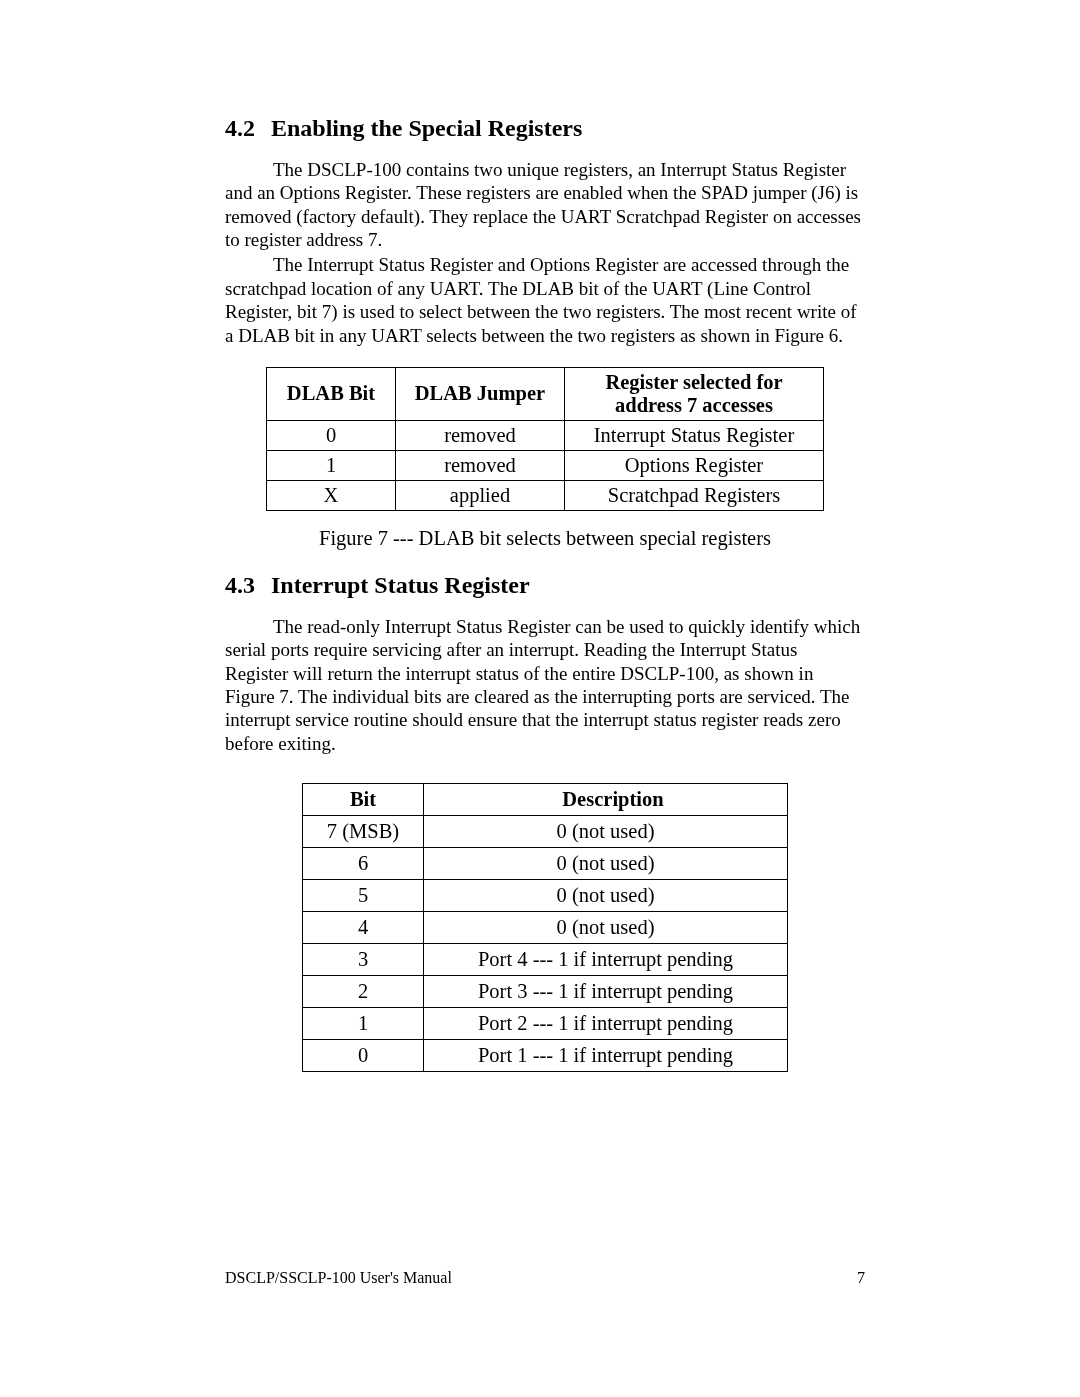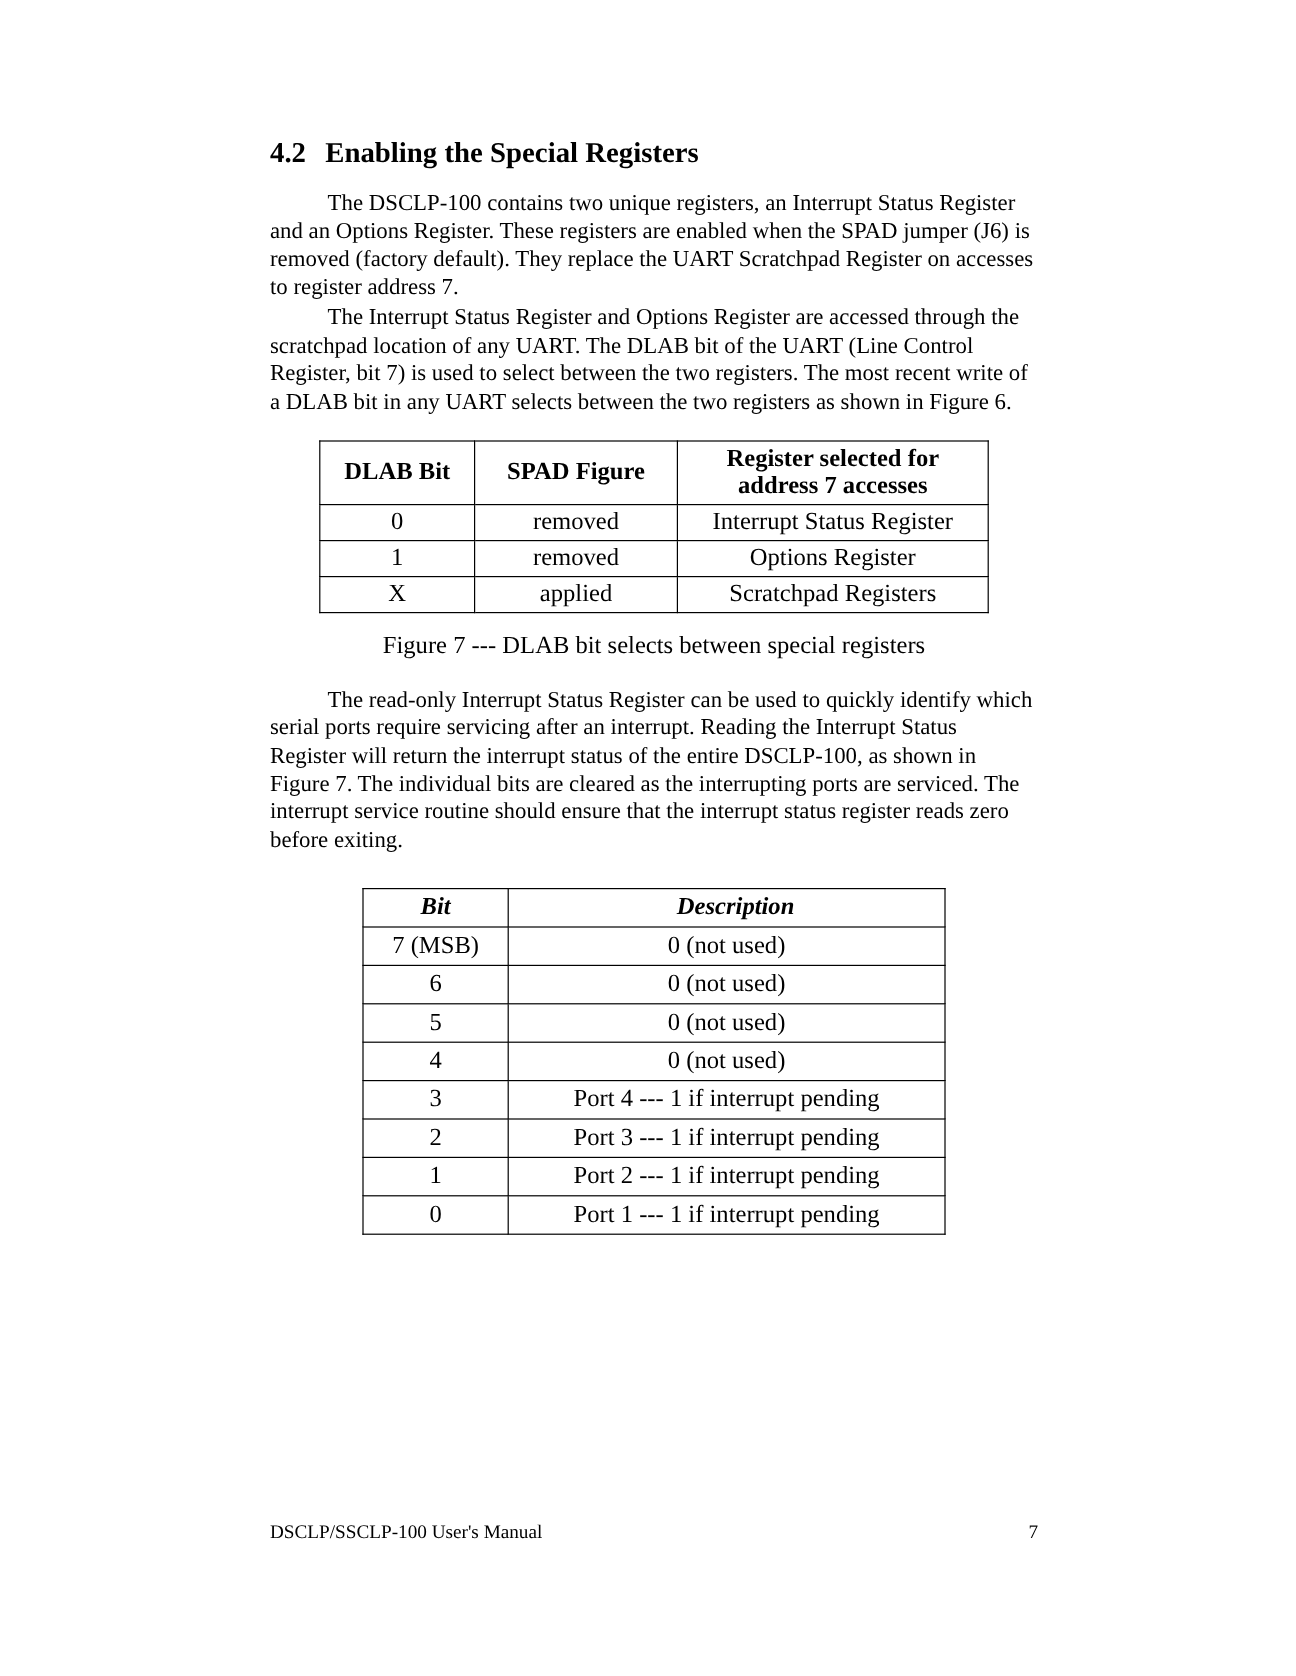--- a/index.html
+++ b/index.html
@@ -64,21 +64,21 @@
     border-collapse: collapse;
     margin: 28px auto 0 auto;
     font-size: 20.5px;
   }
   .tbl2 th, .tbl2 td {
     border: 1.5px solid #000;
     padding: 4px 14px;
     text-align: center;
     vertical-align: middle;
   }
-  .tbl2 th { font-weight: bold; font-style: italic; }
+  .tbl2 th { font-weight: bold; }
   .tbl2 .colA { width: 92px; }
   .tbl2 .colB { width: 320px; padding-left: 29px; }
   .tbl2 .leftcell { text-align: center; }
 
   .footer {
     position: absolute;
     bottom: 110px;
     left: 225px;
     right: 215px;
     font-size: 16px;
@@ -95,21 +95,21 @@
     <span class="section-number">4.2</span><span>Enabling the Special Registers</span>
   </h2>
 
   <p class="para indent">The DSCLP-100 contains two unique registers, an Interrupt Status Register and an Options Register.  These registers are enabled when the SPAD jumper (J6) is removed (factory default).  They replace the UART Scratchpad Register on accesses to register address 7.</p>
   <p class="para indent">The Interrupt Status Register and Options Register are  accessed through the scratchpad location of any UART.  The DLAB bit of the UART (Line Control Register, bit 7) is used to select between the two registers.  The most recent write of a DLAB bit in any UART selects between the two registers as shown in Figure 6.</p>
 
   <table class="tbl1">
     <thead>
       <tr>
         <th class="col1">DLAB Bit</th>
-        <th class="col2">SPAD Figure</th>
+        <th class="col2">DLAB Jumper</th>
         <th class="col3">
           <div>Register selected for</div>
           <div>address 7 accesses</div>
         </th>
       </tr>
     </thead>
     <tbody>
       <tr>
         <td>0</td>
         <td>removed</td>
@@ -123,20 +123,23 @@
       <tr>
         <td>X</td>
         <td>applied</td>
         <td>Scratchpad Registers</td>
       </tr>
     </tbody>
   </table>
 
   <div class="figure-caption">Figure 7 --- DLAB bit selects between special registers</div>
 
+  <h2 class="section-heading">
+    <span class="section-number">4.3</span><span>Interrupt Status Register</span>
+  </h2>
 
   <p class="para indent">The read-only Interrupt Status Register can be used to quickly identify which serial ports require servicing after an interrupt.  Reading the Interrupt Status Register will return the interrupt status of the entire DSCLP-100, as shown in Figure 7.  The individual bits are cleared as the interrupting ports are serviced.  The interrupt service routine should ensure that the interrupt status register reads zero before exiting.</p>
 
   <table class="tbl2">
     <thead>
       <tr>
         <th class="colA">Bit</th>
         <th class="colB">Description</th>
       </tr>
     </thead>

